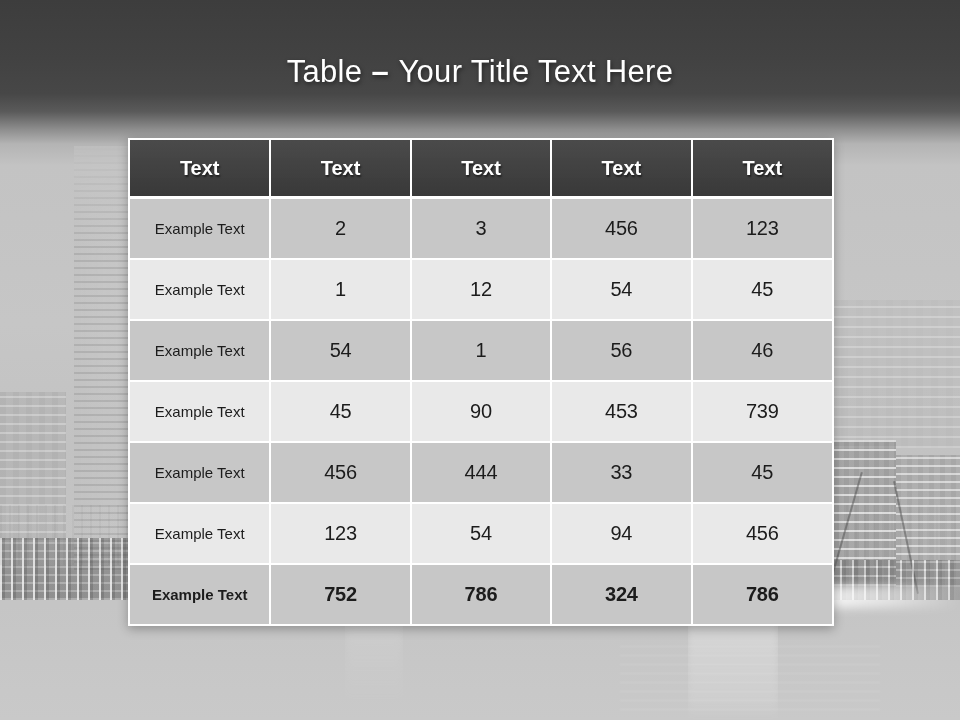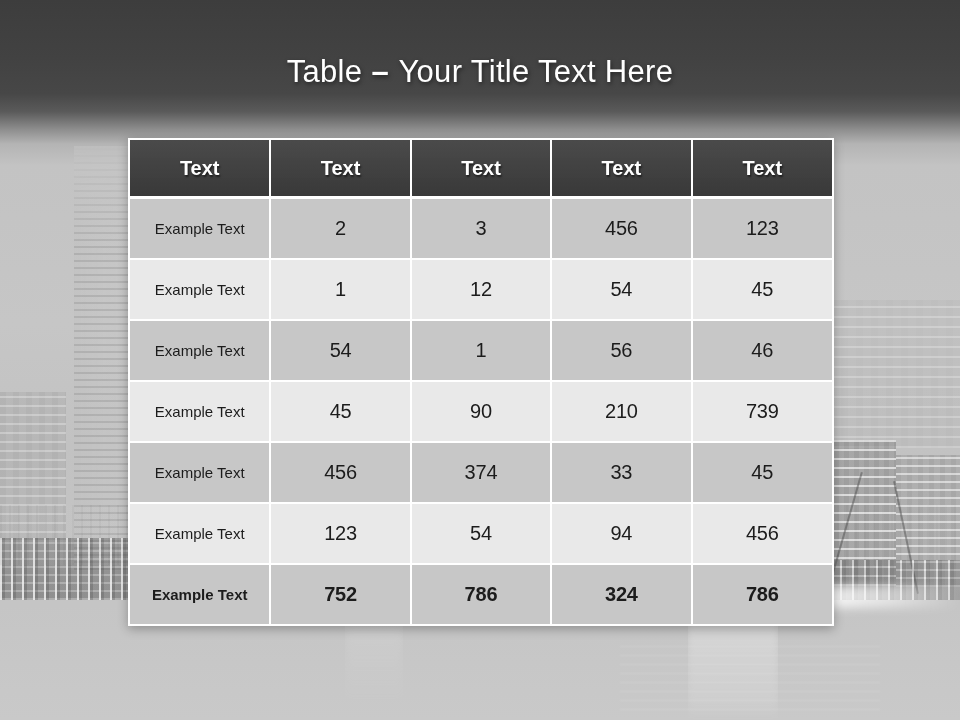--- a/index.html
+++ b/index.html
@@ -215,27 +215,27 @@
             <td class="label">Example Text</td>
             <td class="value">54</td>
             <td class="value">1</td>
             <td class="value">56</td>
             <td class="value">46</td>
           </tr>
           <tr class="light">
             <td class="label">Example Text</td>
             <td class="value">45</td>
             <td class="value">90</td>
-            <td class="value">210</td>
+            <td class="value">453</td>
             <td class="value">739</td>
           </tr>
           <tr class="dark">
             <td class="label">Example Text</td>
             <td class="value">456</td>
-            <td class="value">374</td>
+            <td class="value">444</td>
             <td class="value">33</td>
             <td class="value">45</td>
           </tr>
           <tr class="light">
             <td class="label">Example Text</td>
             <td class="value">123</td>
             <td class="value">54</td>
             <td class="value">94</td>
             <td class="value">456</td>
           </tr>

